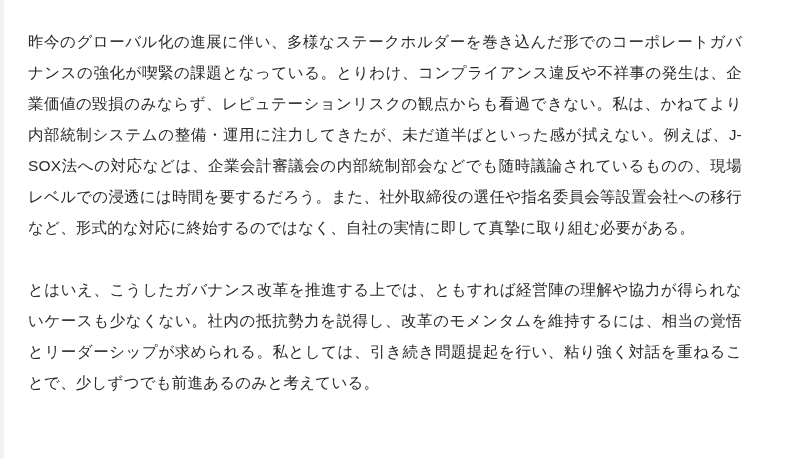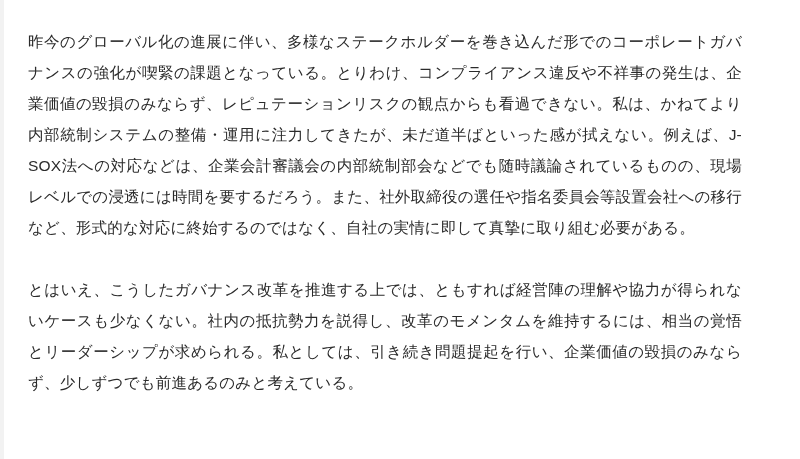--- a/index.html
+++ b/index.html
@@ -49,15 +49,15 @@
     margin-top: 31px;
   }
 </style>
 </head>
 <body>
 
 <div class="page">
   <div class="left-rule"></div>
   <div class="content">
     <p class="para">昨今のグローバル化の進展に伴い、多様なステークホルダーを巻き込んだ形でのコーポレートガバナンスの強化が喫緊の課題となっている。とりわけ、コンプライアンス違反や不祥事の発生は、企業価値の毀損のみならず、レピュテーションリスクの観点からも看過できない。私は、かねてより内部統制システムの整備・運用に注力してきたが、未だ道半ばといった感が拭えない。例えば、J-SOX法への対応などは、企業会計審議会の内部統制部会などでも随時議論されているものの、現場レベルでの浸透には時間を要するだろう。また、社外取締役の選任や指名委員会等設置会社への移行など、形式的な対応に終始するのではなく、自社の実情に即して真摯に取り組む必要がある。</p>
-    <p class="para">とはいえ、こうしたガバナンス改革を推進する上では、ともすれば経営陣の理解や協力が得られないケースも少なくない。社内の抵抗勢力を説得し、改革のモメンタムを維持するには、相当の覚悟とリーダーシップが求められる。私としては、引き続き問題提起を行い、企業価値の毀損のみならず、少しずつでも前進あるのみと考えている。</p>
+    <p class="para">とはいえ、こうしたガバナンス改革を推進する上では、ともすれば経営陣の理解や協力が得られないケースも少なくない。社内の抵抗勢力を説得し、改革のモメンタムを維持するには、相当の覚悟とリーダーシップが求められる。私としては、引き続き問題提起を行い、粘り強く対話を重ねることで、少しずつでも前進あるのみと考えている。</p>
   </div>
 </div>
 
 </body></html>

